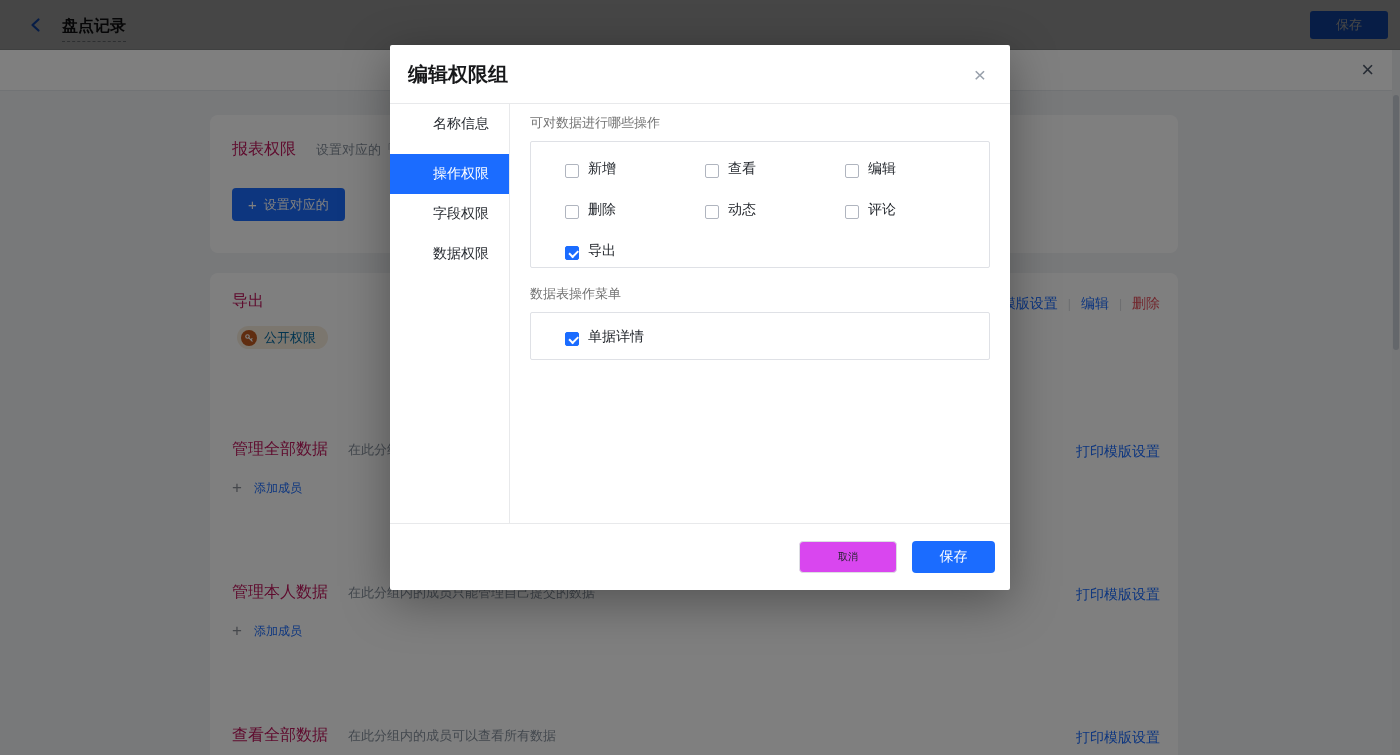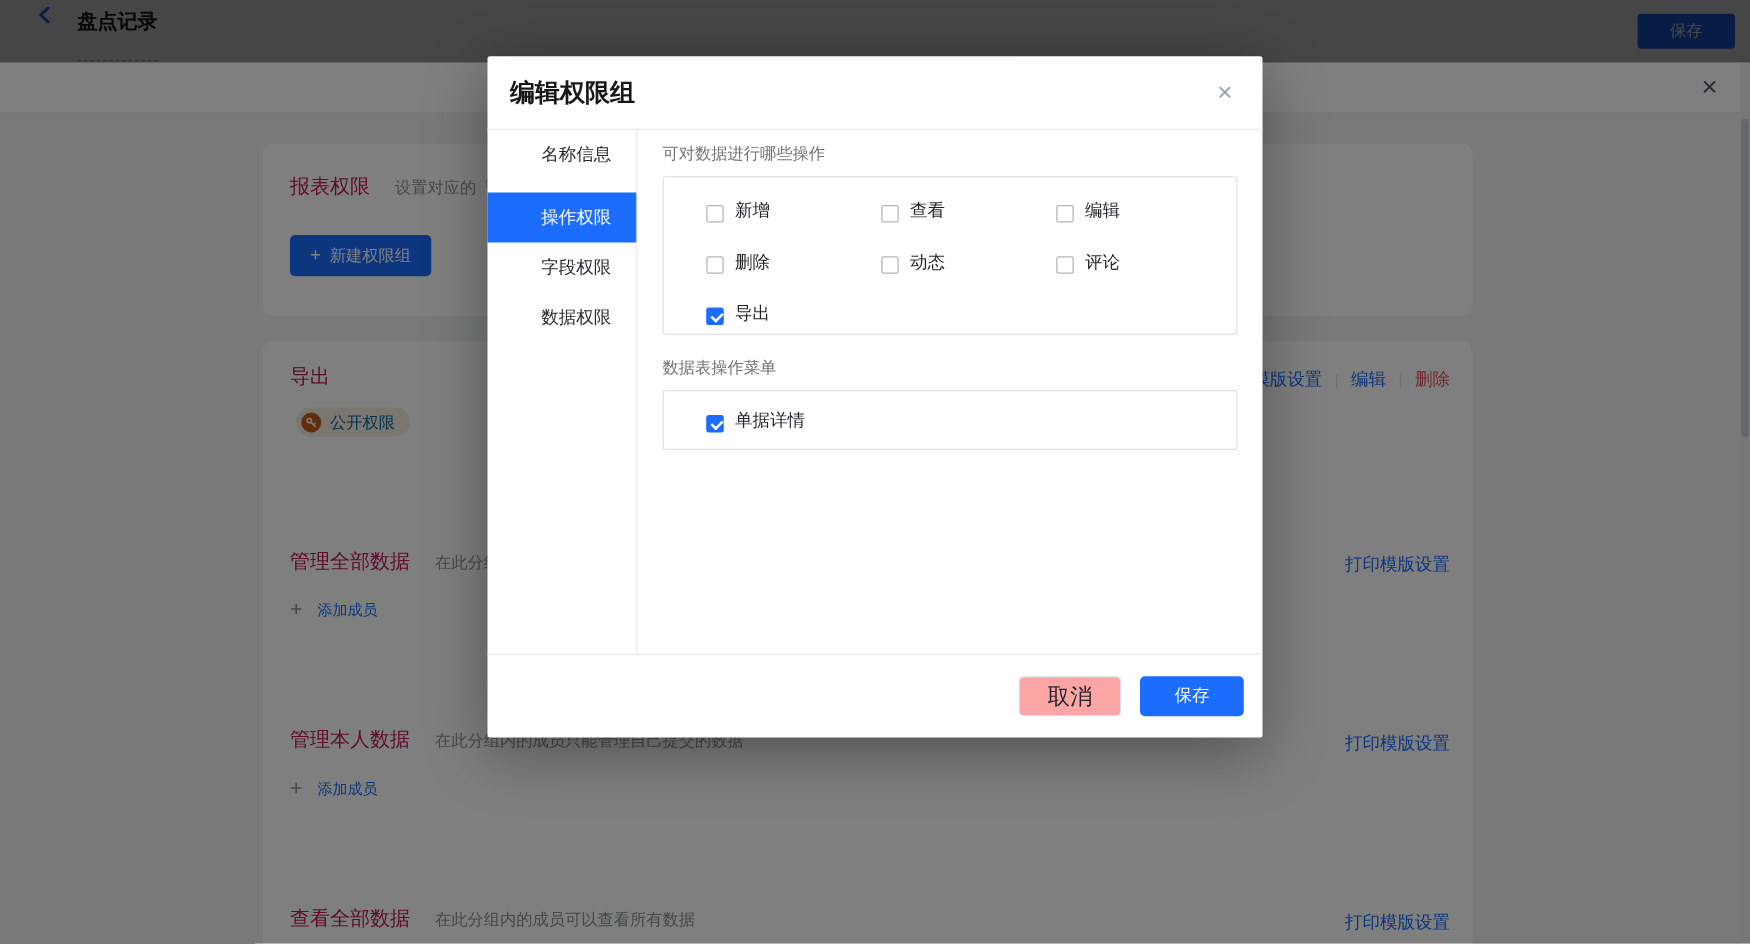--- a/index.html
+++ b/index.html
@@ -2,21 +2,21 @@
 <html><head>
 <meta charset="utf-8">
 <style>
   * { margin:0; padding:0; box-sizing:border-box; }
   html,body { width:1400px; height:755px; overflow:hidden; }
   body { font-family:"Liberation Sans","DejaVu Sans",sans-serif; color:#1f2329; }
   .app { position:relative; width:1400px; height:755px; background:#f0f2f5; overflow:hidden; }
 
   
   .topbar { position:absolute; left:0; top:0; width:1400px; height:50px; background:#ffffff;
-            border-bottom:1px solid #e8e9eb; display:flex; z-index:1; }
+            border-bottom:1px solid #e8e9eb; display:flex; align-items:center; z-index:1; }
   .back-btn { width:24px; height:24px; margin-left:24px; display:flex; align-items:center; justify-content:center; cursor:pointer; }
   .topbar-title { margin-left:14px; font-size:16px; font-weight:700; color:#17181a;
                   padding-bottom:5px; border-bottom:1px dashed #a7abb3; line-height:20px; margin-top:8px; }
   .topbar-save { position:absolute; right:12px; top:11px; width:78px; height:28px; background:#1b6cff; color:#fff;
                  font-size:13px; border:none; border-radius:3px; cursor:pointer; }
 
   
   .underlay-1 { position:absolute; inset:0; background:rgba(0,0,0,0.45); z-index:2; }
 
   
@@ -80,22 +80,22 @@
 
   .opt { display:flex; align-items:flex-end; gap:9px; height:19px; cursor:pointer;padding-left:20px; }
   .opt .lbl { font-size:14px; color:#1f2329; }
   .cbx { width:14px; height:14px; border:1px solid #b0b5bf; border-radius:2px; background:#fff; position:relative; flex-shrink:0; }
   .opt.checked .cbx { background:#1b6cff; border-color:#1b6cff; }
   .opt.checked .cbx::after { content:""; position:absolute; left:2.5px; top:3px; width:7px; height:3.5px;
                              border-left:2px solid #fff; border-bottom:2px solid #fff; transform:rotate(-45deg); }
 
   .modal-footer { position:absolute; left:0; bottom:0; width:100%; height:67px; border-top:1px solid #e8e9eb;
                   display:flex; align-items:center; justify-content:flex-end; gap:15px; padding-right:15px; }
-  .btn-cancel { width:82px; height:32px; background:#fca5a5; border:1px solid #dcdee2; border-radius:4px;
-                font-size:18px; color:#1f2329; cursor:pointer; }
+  .btn-cancel { width:98px; height:32px; background:#d946ef; border:1px solid #dcdee2; border-radius:4px;
+                font-size:10px; color:#1f2329; cursor:pointer; }
   .btn-save { width:83px; height:32px; background:#1b6cff; border:none; border-radius:4px;
               font-size:14px; color:#fff; cursor:pointer; }
 </style>
 </head>
 <body>
 
 <div class="app">
 
   <div class="topbar">
     <div class="back-btn">
@@ -114,21 +114,21 @@
       <div class="subpage-close">×</div>
     </div>
 
     <div class="card card-1">
       <div class="sec-title-row" style="top:24px;">
         <span class="sec-title">报表权限</span>
         <span class="sec-desc">设置对应的「权限组」，管理成员对报表数据的操作权限</span>
       </div>
       <button class="primary-btn card1-btn">
         <span class="plus">+</span>
-        <span>新建权限组</span>
+        <span>设置对应的</span>
       </button>
     </div>
 
     <div class="card card-2">
 
       <div class="sec-title-row" style="top:18px;">
         <span class="sec-title">导出</span>
       </div>
       <div class="row-actions" style="top:22px;">
         <a class="link">打印模版设置</a>

